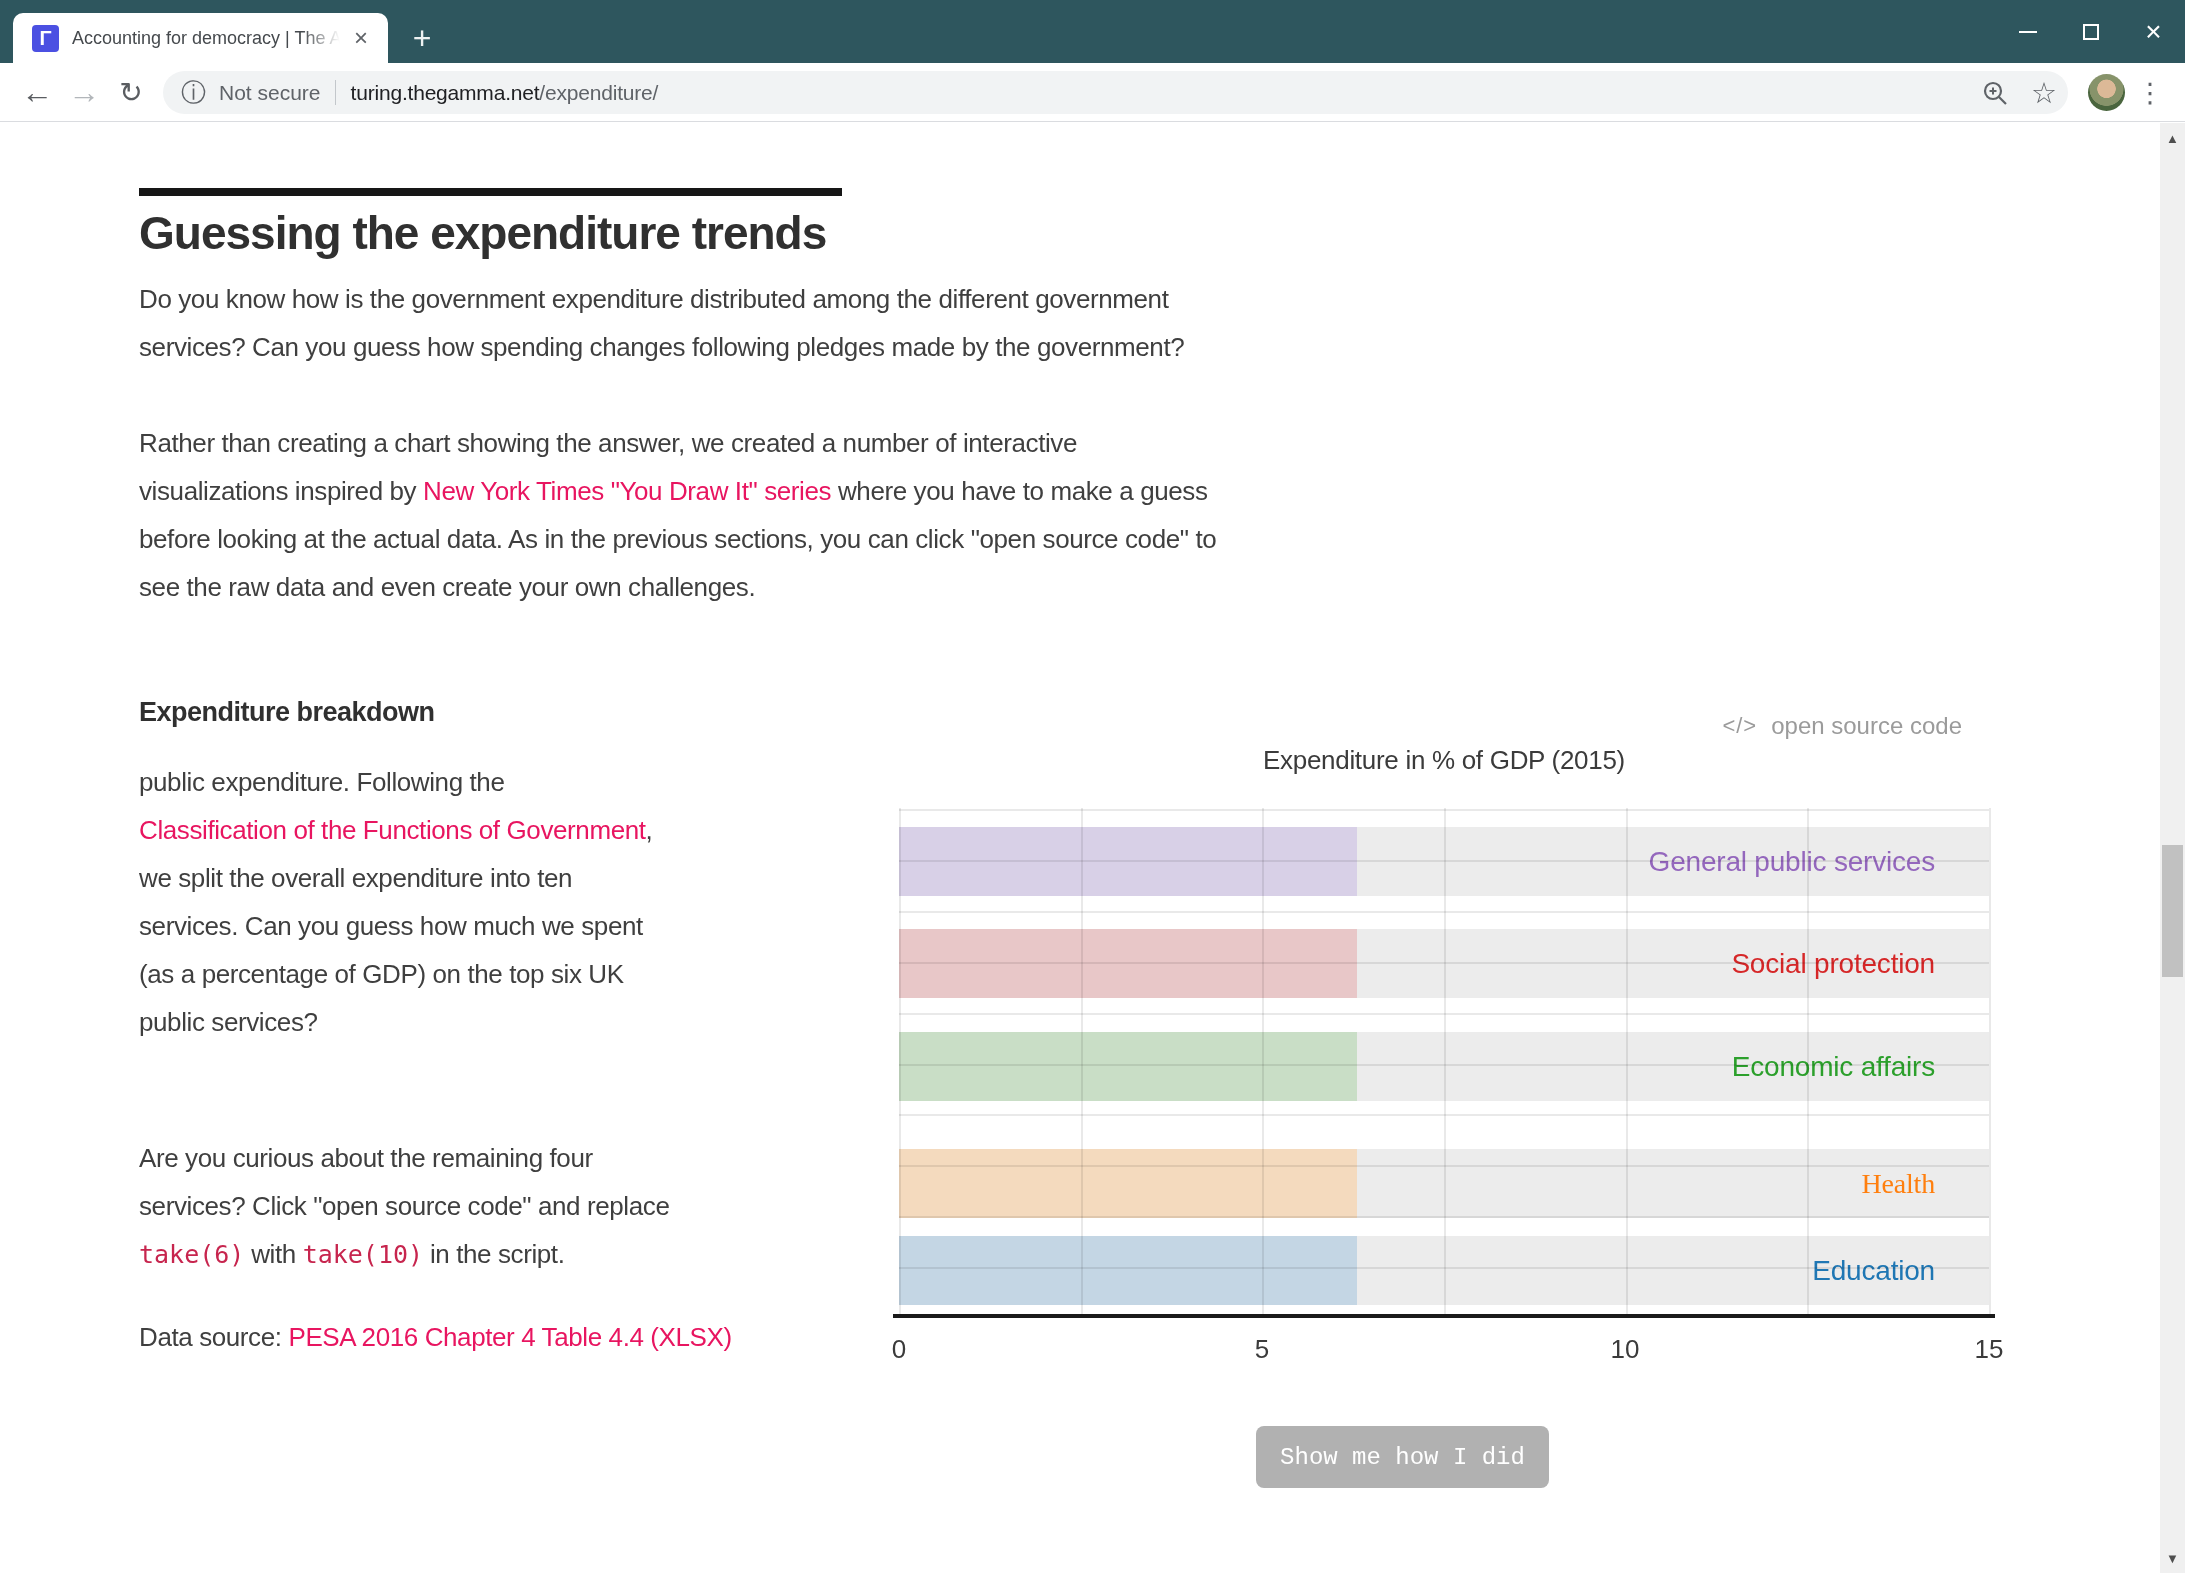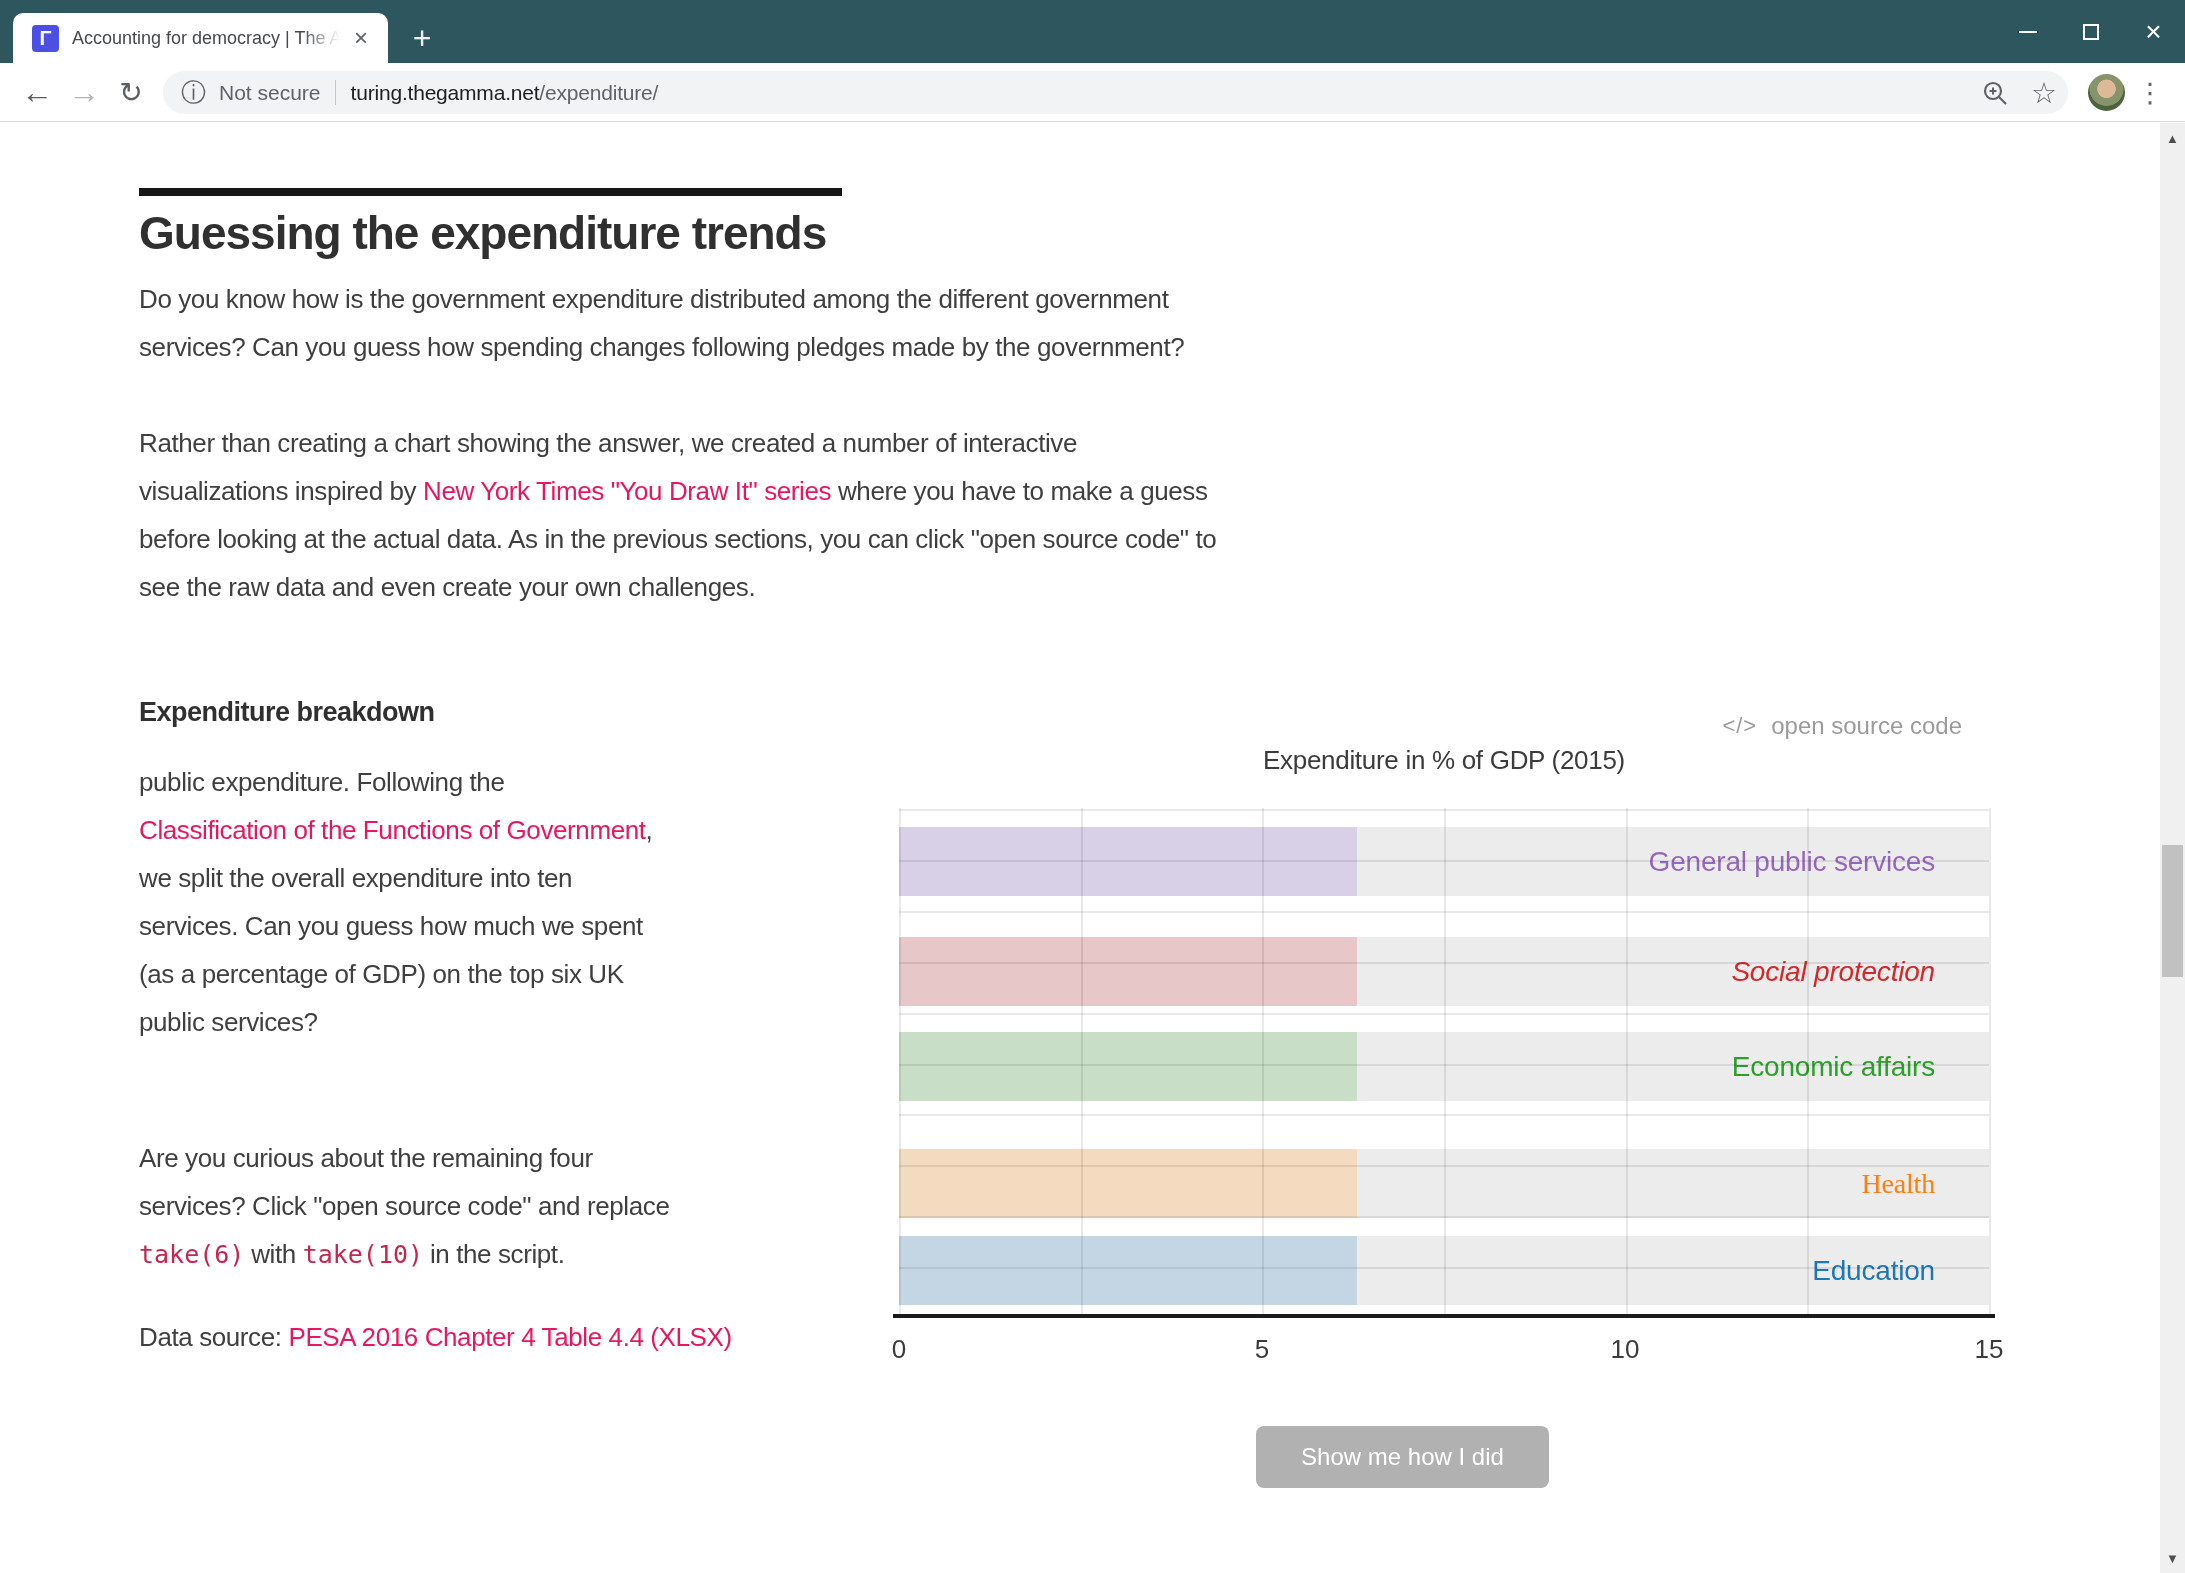--- a/index.html
+++ b/index.html
@@ -58,30 +58,30 @@
   a.pink { color:#e81560; text-decoration:none; cursor:pointer; }
   .code { font-family:"DejaVu Sans Mono", monospace; font-size:25px; color:#c7254e; letter-spacing:0; }
 
   .open-source { position:absolute; right:198px; top:589px; font-size:24px; color:#9b9b9b; display:flex; align-items:center; gap:14px; cursor:pointer; }
   .os-icon { font-size:22px; letter-spacing:1px; }
 
   .chart-title { position:absolute; left:899px; top:622px; width:1090px; text-align:center; font-size:26px; color:#3b3b3b; letter-spacing:-0.3px; }
 
   .plot { position:absolute; left:899px; top:685px; width:1090px; height:506px; }
   .track { position:absolute; left:0; width:1090px; height:69px; background:#ececec; }
-  .t0{top:19px;} .t1{top:129px;font-style:italic;} .t2{top:224px;} .t3{top:341px;font-family:Liberation Serif, serif;} .t4{top:428px;}
+  .t0{top:19px;} .t1{top:121px;} .t2{top:224px;} .t3{top:341px;font-family:Liberation Serif, serif;} .t4{top:428px;}
   .guess-bar { position:absolute; left:0; top:0; height:69px; }
   .cat-label { position:absolute; right:54px; top:0; height:69px; line-height:69px; font-size:28px; letter-spacing:-0.2px; }
   .vgrid { position:absolute; top:0; width:2px; height:506px; background:rgba(0,0,0,0.085); }
   .hgrid { position:absolute; left:0; width:1090px; height:2px; background:rgba(0,0,0,0.085); }
   .axis { position:absolute; left:893px; top:1191px; width:1102px; height:4px; background:#1a1a1a; }
   .tick { position:absolute; top:1211px; transform:translateX(-50%); font-size:26px; color:#3b3b3b; }
 
   .show-btn { position:absolute; left:1256px; top:1303px; width:293px; height:62px; background:#b1b1b1; border:none;
-              border-radius:8px; color:#ffffff; font-size:24px; font-family:Liberation Sans, sans-serif; cursor:pointer; }
+              border-radius:8px; color:#ffffff; font-size:24px; font-family:Liberation Mono, monospace; cursor:pointer; }
 
   
   .scrollbar { position:absolute; right:0; top:123px; width:25px; height:1450px; background:#f0f0f0; }
   .sb-arrow { position:absolute; left:0; width:25px; height:30px; display:flex; align-items:center; justify-content:center;
               color:#4f4f4f; font-size:13px; }
   .sb-up { top:0; } .sb-down { bottom:0; }
   .sb-thumb { position:absolute; left:2px; top:722px; width:21px; height:132px; background:#c1c1c1; }
 </style>
 </head>
 <body>

